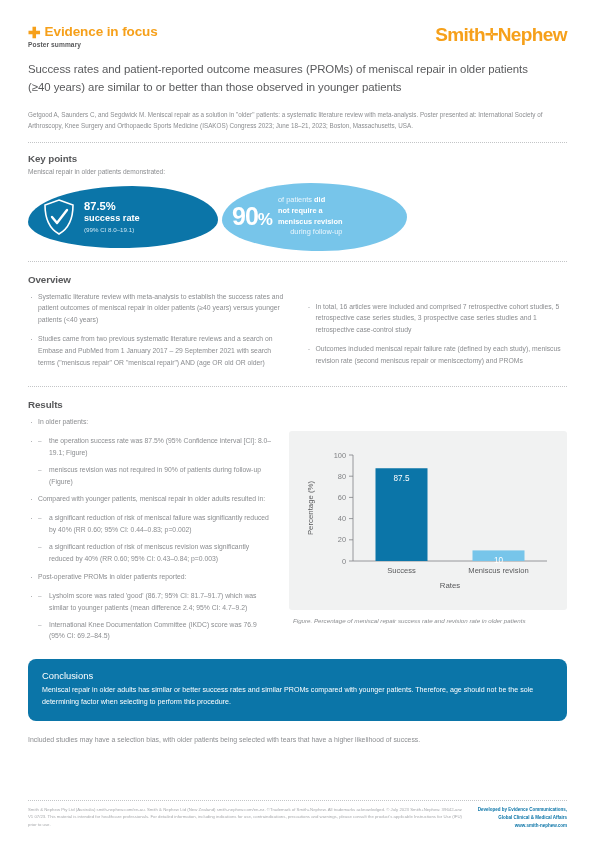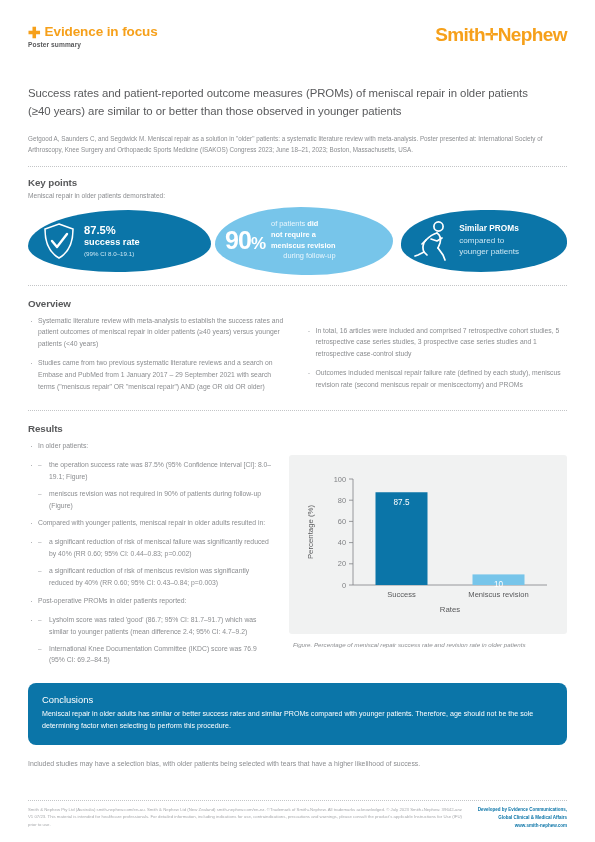--- a/index.html
+++ b/index.html
@@ -19,21 +19,21 @@
     color: #f6a01a; font-size: 15px; font-weight: bold; line-height: 1;
     position: relative; top: 1px;
   }
   .eif-title { color: #f6a01a; font-size: 13.5px; font-weight: bold; letter-spacing: -.1px; }
   .poster-summary { color: #58595b; font-size: 6.6px; font-weight: bold; margin-top: 2px; letter-spacing: .1px; }
   .logo { color: #f6a01a; font-size: 19px; font-weight: bold; letter-spacing: -.6px; white-space: nowrap; }
   .logo .sep { font-size: 16px; position: relative; top: -1px; }
 
   
   .main-title {
-    margin-top: 36px; font-size: 11.4px; line-height: 1.62;
+    margin-top: 12px; font-size: 11.4px; line-height: 1.62;
     color: #58595b; font-weight: normal; letter-spacing: -.05px;
     max-width: 520px;
   }
 
   
   .citation {
     margin-top: 13px; font-size: 6.3px; line-height: 1.72; color: #8b8d90;
     max-width: 540px;
   }
 
@@ -165,38 +165,20 @@
       <div class="badge badge-2">
         <span class="b2-num"><span>90</span><span style="font-size:17px">%</span></span>
         <span class="b2-text">
           <span style="display:block"><span class="dim">of patients </span><b>did</b></span>
           <span style="display:block"><b>not require a</b></span>
           <span style="display:block"><b>meniscus revision</b></span>
           <span style="display:block" class="dim">during follow-up</span>
         </span>
       </div>
 
-      <div class="badge badge-3">
-        <span class="runner-icon">
-          <svg width="40" height="44" viewBox="0 0 40 44">
-            <circle cx="25.5" cy="7.5" r="4.6" fill="none" stroke="#fff" stroke-width="1.7"></circle>
-            <path d="M24 14 C20 15 16 18 13 21 L9 25" fill="none" stroke="#fff" stroke-width="1.7" stroke-linecap="round"></path>
-            <path d="M24 14 C27 16 28 20 27 24 L25 29" fill="none" stroke="#fff" stroke-width="1.7" stroke-linecap="round"></path>
-            <path d="M25 29 L30 36 L32 41" fill="none" stroke="#fff" stroke-width="1.7" stroke-linecap="round"></path>
-            <path d="M18 20 L24 22 L29 19" fill="none" stroke="#fff" stroke-width="1.7" stroke-linecap="round" stroke-linejoin="round"></path>
-            <path d="M13 21 C10 24 9 29 11 33 L14 36" fill="none" stroke="#fff" stroke-width="1.7" stroke-linecap="round"></path>
-            <path d="M11 33 L5 36 L2 37" fill="none" stroke="#fff" stroke-width="1.7" stroke-linecap="round"></path>
-          </svg>
-        </span>
-        <span class="b3-text">
-          <span class="b3-top" style="display:block">Similar PROMs</span>
-          <span class="b3-sub" style="display:block">compared to</span>
-          <span class="b3-sub" style="display:block">younger patients</span>
-        </span>
-      </div>
 
     </div>
   </div>
 
   <hr class="hr-dotted">
 
   <div class="overview">
     <div class="sec-head">Overview</div>
     <div class="cols">
       <div class="col">

